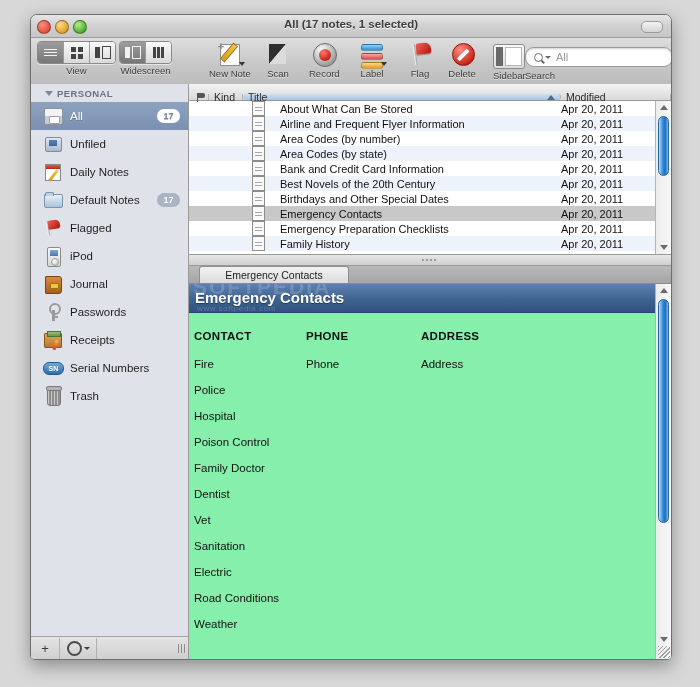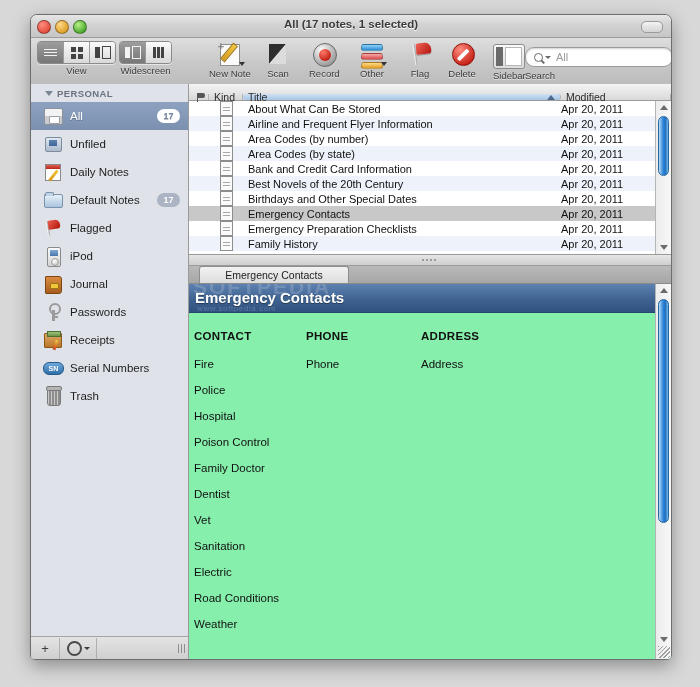--- a/index.html
+++ b/index.html
@@ -214,21 +214,21 @@
   .hc-kind{width:34px;}
   .hc-title{flex:1;position:relative;border-radius:8px;}
   .hc-mod{width:110px;}
   .sortarrow{position:absolute;right:5px;width:0;height:0;
     border-left:4px solid transparent;border-right:4px solid transparent;border-bottom:5px solid #4b6a8e;}
   .hflagicon{width:9px;height:9px;position:relative;}
   .hflagicon i{position:absolute;left:0;top:0;width:1.5px;height:9px;background:#555;}
   .hflagicon b{position:absolute;left:1.5px;top:0;width:7px;height:5px;background:#555;border-radius:0 2px 2px 0;}
 
   .lbody{flex:1;overflow:hidden;position:relative;}
-  .lrow{height:15px;display:flex;align-items:center;font-size:11px;color:#111;}
+  .lrow{height:15px;display:flex;align-items:center;font-size:11px;color:#111;padding-left:32px;}
   .lrow:nth-child(even){background:#eef3fb;}
   .lrow.sel{background:#c8c8c8;}
   .c-flag{width:20px;}
   .c-kind{width:34px;display:flex;align-items:center;justify-content:center;}
   .kindicon{width:11px;height:13px;background:#fafafa;border:1px solid #8d8d8d;position:relative;}
   .kindicon:after{content:"";position:absolute;left:2px;top:5px;right:2px;height:1px;background:#a8a8a8;
     box-shadow:0 3px 0 #a8a8a8;}
   .c-title{flex:1;padding-left:5px;white-space:nowrap;overflow:hidden;}
   .c-mod{width:110px;padding-left:5px;}
 
@@ -368,21 +368,21 @@
 
     <div class="tgroup" style="left:326px;">
       <div class="bigicon">
         <div class="lab">
             <i></i>
             <i></i>
             <i></i>
           </div>
         <div class="caret"></div>
       </div>
-      <div class="tlabel">Other</div>
+      <div class="tlabel">Label</div>
     </div>
 
     <div class="tgroup" style="left:374px;">
       <div class="bigicon">
         <div class="flagpole"></div>
           <div class="flagcloth"></div>
       </div>
       <div class="tlabel">Flag</div>
     </div>
 

